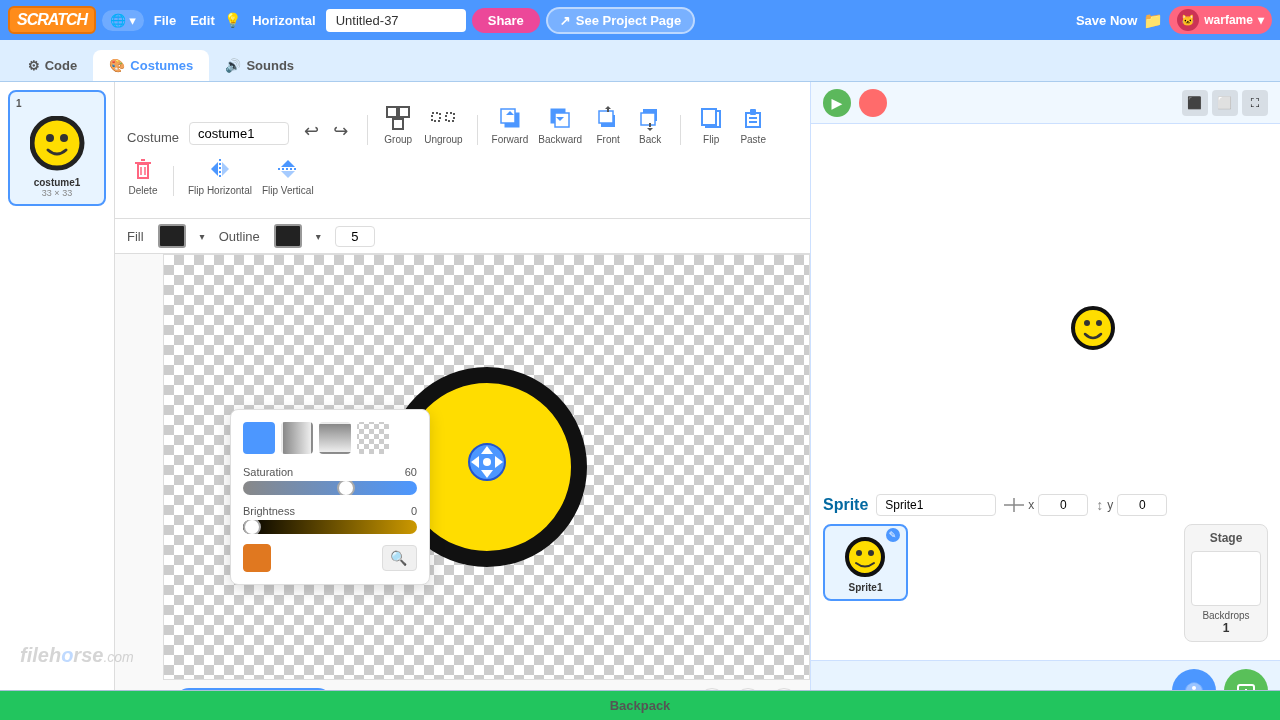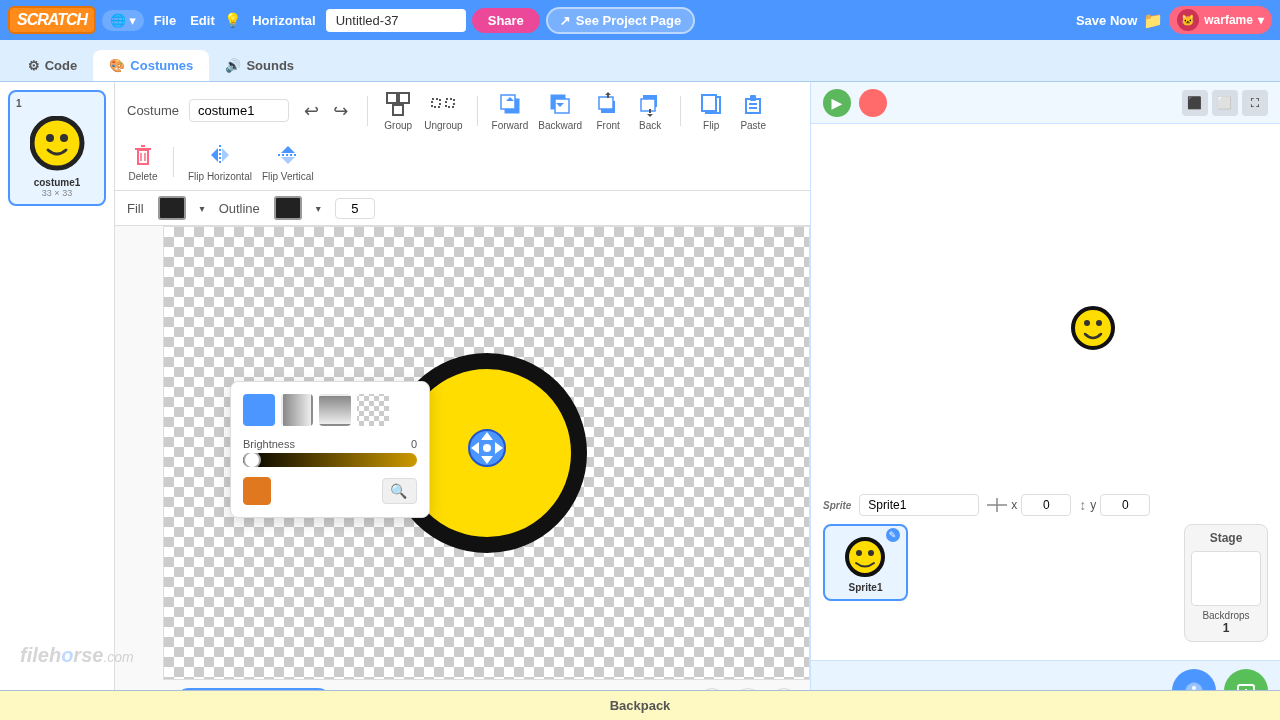--- a/index.html
+++ b/index.html
@@ -195,23 +195,23 @@
       display: flex;
       flex-direction: column;
       background: #f9f9f9;
       position: relative;
     }
 
     
     .costume-toolbar {
       background: white;
       border-bottom: 1px solid #ddd;
-      padding: 8px 12px;
-      display: flex;
-      align-items: center;
+      padding: 22px 12px;
+      display: flex;
+      align-items: flex-end;
       gap: 10px;
       flex-wrap: wrap;
     }
     .costume-name-input {
       border: 1px solid #ddd;
       border-radius: 4px;
       padding: 3px 8px;
       font-size: 13px;
       width: 100px;
     }
@@ -512,24 +512,23 @@
       flex: 1;
       padding: 10px 12px;
     }
     .sprite-row {
       display: flex;
       align-items: center;
       gap: 8px;
       margin-bottom: 8px;
     }
     .sprite-label {
-      font-size: 10px;
-      color: #737373;
+      font-size: 16px;
+      color: #0369a1;
       font-weight: 600;
-      font-style: italic;
     }
     .sprite-name-input {
       border: 1px solid #ddd;
       border-radius: 4px;
       padding: 3px 8px;
       font-size: 12px;
       width: 120px;
     }
     .coord-group {
       display: flex;
@@ -658,21 +657,21 @@
       pointer-events: none;
     }
 
     
     .backpack-bar {
       position: absolute;
       bottom: 0;
       left: 0;
       right: 0;
       height: 30px;
-      background: #fef9c3;
+      background: #22c55e;
       display: flex;
       align-items: center;
       justify-content: center;
       font-weight: 700;
       font-size: 13px;
       color: #555;
       cursor: pointer;
       border-top: 1px solid #aac0d8;
     }
   </style>
@@ -910,20 +909,29 @@
 
       <div class="color-picker-popup">
         <div class="color-modes">
           <div class="color-mode-btn solid active"></div>
           <div class="color-mode-btn h-grad"></div>
           <div class="color-mode-btn v-grad"></div>
           <div class="color-mode-btn transparent"></div>
         </div>
 
 
+        <div class="slider-row">
+          <div class="slider-label">
+            <span>Saturation</span>
+            <span>60</span>
+          </div>
+          <div class="slider-track saturation-slider">
+            <input type="range" min="0" max="100" value="60" style="">
+          </div>
+        </div>
 
         <div class="slider-row">
           <div class="slider-label">
             <span>Brightness</span>
             <span>0</span>
           </div>
           <div class="slider-track brightness-slider">
             <input type="range" min="0" max="100" value="0" style="">
           </div>
         </div>

